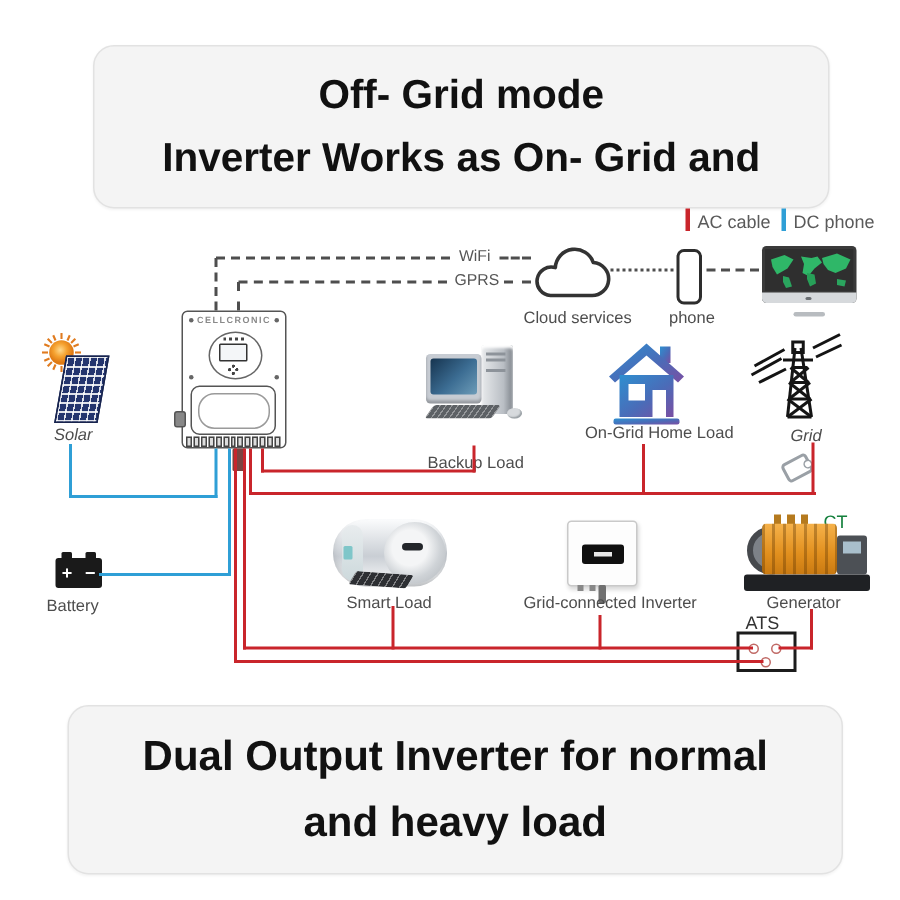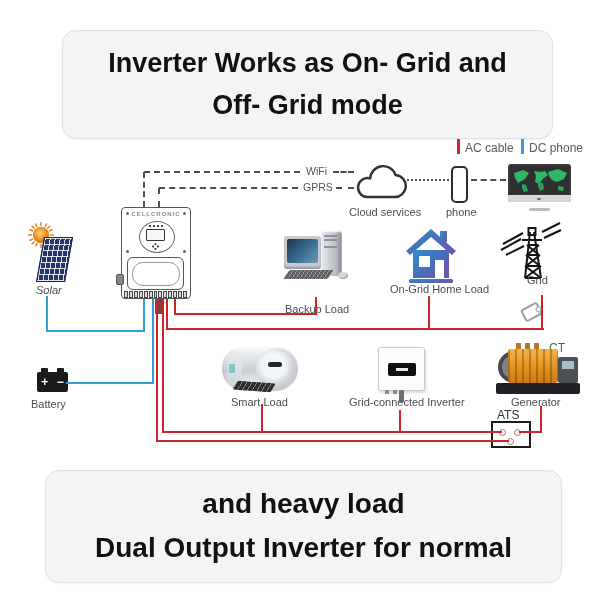--- a/index.html
+++ b/index.html
@@ -129,22 +129,22 @@
   #wallmon .bezel{position:absolute;left:0;bottom:0;width:63px;height:7px;background:#d6d9dc;border-radius:0 0 3px 3px;}
   #wallmon .dot{position:absolute;left:29px;bottom:2px;width:4px;height:2px;background:#6b6f73;border-radius:1px;}
   #wallmon .stand{position:absolute;left:21px;bottom:-9px;width:21px;height:3px;background:#b8bcc0;border-radius:2px;}
 </style>
 </head>
 <body>
 
 <div id="stage">
 
   <div class="banner" id="banner-top">
+    <div>Off- Grid mode</div>
     <div>Inverter Works as On- Grid and</div>
-    <div>Off- Grid mode</div>
   </div>
 
   <div class="legend-bar" style="left:457px;background:var(--ac-cable,#c9252b);"></div>
   <div class="legend-label" style="left:465px;">AC cable</div>
   <div class="legend-bar" style="left:521px;background:var(--dc-cable,#2f9fd6);"></div>
   <div class="legend-label" style="left:529px;">DC phone</div>
 
   <div class="dash-h" style="left:144px;top:171px;width:156px;"></div>
   <div class="comm-lbl" style="left:304px;top:165px;">WiFi</div>
   <div class="dash-h" style="left:333px;top:171px;width:21px;"></div>
@@ -298,21 +298,21 @@
         <line x1="28" y1="25" x2="38" y2="25"></line>
       <rect x="28.5" y="8" width="7" height="7"></rect>
       <line x1="22" y1="20" x2="42" y2="20"></line>
       <line x1="3" y1="24" x2="23" y2="13"></line>
         <line x1="1" y1="30" x2="21" y2="19"></line>
         <line x1="6" y1="35" x2="24" y2="26"></line>
       <line x1="42" y1="12" x2="60" y2="3"></line>
         <line x1="44" y1="18" x2="61" y2="10"></line>
     </g>
   </svg>
-  <div class="lbl" style="left:527px;top:274px;">Grid</div>
+  <div class="lbl" style="left:527px;top:285px;font-style:italic;">Grid</div>
 
   <div id="ct-clamp">
       <i></i>
     </div>
   <div class="lbl" style="left:549px;top:303px;font-size:12px;color:#15803d;margin-top:38px;">CT</div>
 
   <div id="heater">
     <div class="cap"></div>
     <div class="band"></div>
     <div class="tealtag"></div>
@@ -365,17 +365,17 @@
   <div class="wire v ac" style="left:162px;top:299px;height:134px;"></div>
   <div class="wire h ac" style="left:162px;top:431px;width:340px;"></div>
   <div class="wire v ac" style="left:261px;top:404px;height:29px;"></div>
   <div class="wire v ac" style="left:399px;top:410px;height:23px;"></div>
   <div class="wire v ac" style="left:156px;top:299px;height:143px;"></div>
   <div class="wire h ac" style="left:156px;top:440px;width:353px;"></div>
   <div class="wire v ac" style="left:540px;top:406px;height:27px;"></div>
   <div class="wire h ac" style="left:519px;top:431px;width:23px;"></div>
 
   <div class="banner" id="banner-bottom">
+    <div>Dual Output Inverter for normal</div>
     <div>and heavy load</div>
-    <div>Dual Output Inverter for normal</div>
   </div>
 
 </div>
 
 </body></html>

